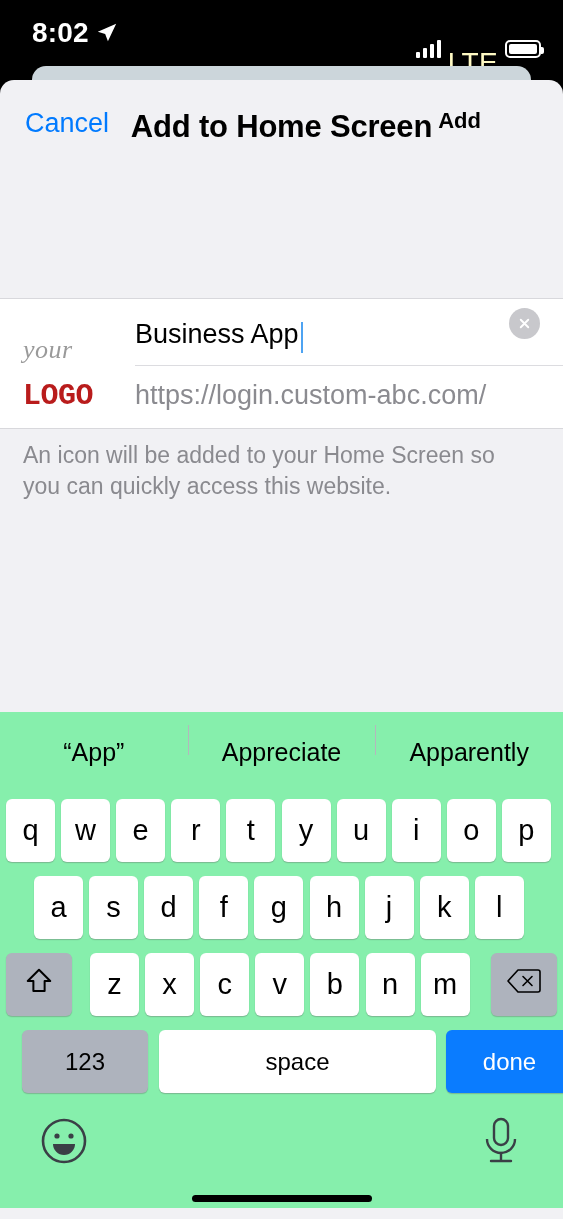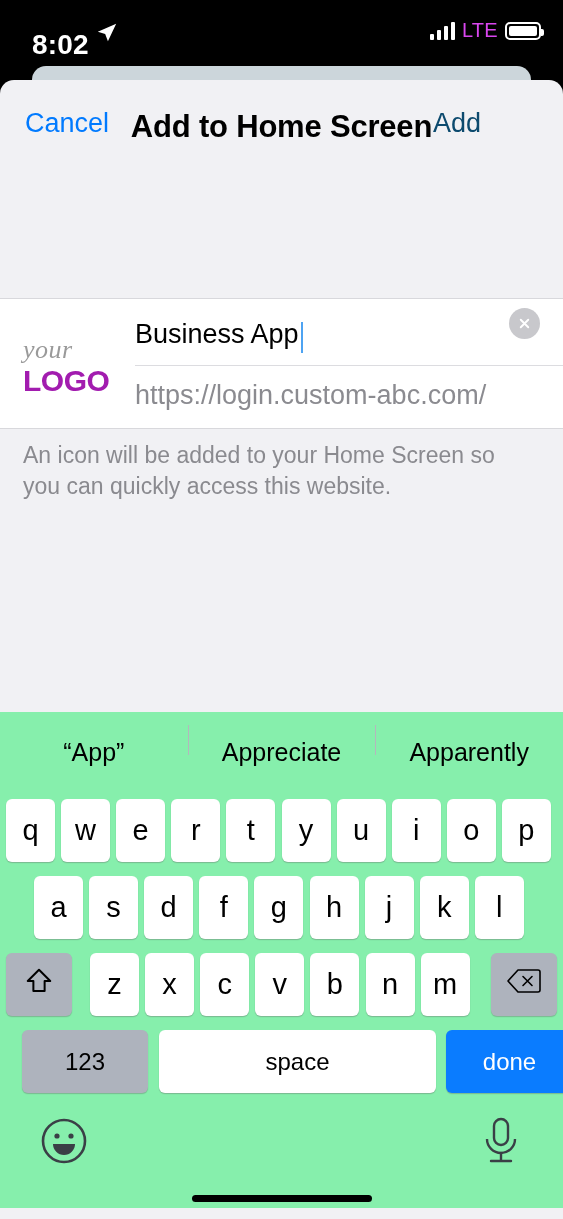--- a/index.html
+++ b/index.html
@@ -18,37 +18,36 @@
   
   #statusbar {
     position: absolute; top: 0; left: 0;
     width: 563px; height: 68px;
     background: #000;
   }
   #status-time {
     position: absolute; left: 32px; top: 17px;
     color: #fff; font-size: 28px; font-weight: 600;
     letter-spacing: 0.2px;
-    margin-top: 12px;
   }
   #status-loc {
     position: absolute; left: 96px; top: 22px;
     width: 22px; height: 22px;
   }
   #status-right {
     position: absolute; right: 22px; top: 19px;
     display: flex; align-items: center; gap: 7px;
   }
   .bars { display: flex; align-items: flex-end; gap: 3px; height: 18px; }
   .bars i { display: block; width: 4px; background: #fff; border-radius: 1px; }
   .bars i:nth-child(1) { height: 6px; }
   .bars i:nth-child(2) { height: 10px; }
   .bars i:nth-child(3) { height: 14px; }
   .bars i:nth-child(4) { height: 18px; }
-  #lte { color: #d946ef; font-size: 20px; font-weight: 500; letter-spacing: 0.3px; }
+  #lte { color: #fef9c3; font-size: 28px; font-weight: 500; letter-spacing: 0.3px; margin-top: 28px; }
   #battery {
     position: relative; width: 36px; height: 18px;
     border: 2px solid #fff; border-radius: 5px;
     display: flex; align-items: center; padding: 2px;
   }
   #battery::after {
     content: ""; position: absolute; right: -5px; top: 5px;
     width: 3px; height: 7px; background: #fff; border-radius: 0 2px 2px 0;
   }
   #battery-fill { width: 100%; height: 100%; background: #fff; border-radius: 2px; }
@@ -80,21 +79,21 @@
     position: absolute; left: 25px; top: 28px;
     color: #007aff; font-size: 27px; font-weight: 400;
   }
   #nav-title {
     position: absolute; left: 0; top: 29px; width: 563px;
     text-align: center; color: #000; font-size: 31px; font-weight: bold;
     letter-spacing: -0.2px;
   }
   #nav-add {
     position: absolute; right: 25px; top: 28px;
-    color: #0c4a6e; font-size: 27px; font-weight: 400;
+    color: #000000; font-size: 22px; font-weight: 700;
   }
 
   
   #form-card {
     position: absolute; top: 218px; left: 0;
     width: 563px; height: 131px;
     background: #fff;
     border-top: 1px solid #d8d8dc;
     border-bottom: 1px solid #d8d8dc;
   }
@@ -106,26 +105,26 @@
   #logo-your {
     display: block;
     font-family: "Liberation Serif", serif;
     font-style: italic;
     color: #9a9a9a;
     font-size: 26px;
     letter-spacing: 0.5px;
   }
   #logo-main {
     display: block;
-    font-family: Liberation Sans, sans-serif;
+    font-family: Liberation Mono, monospace;
     font-weight: bold;
-    color: #a21caf;
+    color: #b91c1c;
     font-size: 30px;
     letter-spacing: -0.5px;
-    margin-top: 3px;
+    margin-top: 18px;
   }
   #field-name-row {
     position: absolute; left: 135px; top: 14px;
     width: 420px; height: 52px;
   }
   #field-name-value {
     position: absolute; left: 0; top: 6px;
     font-size: 27px; color: #000;
   }
   #caret {

